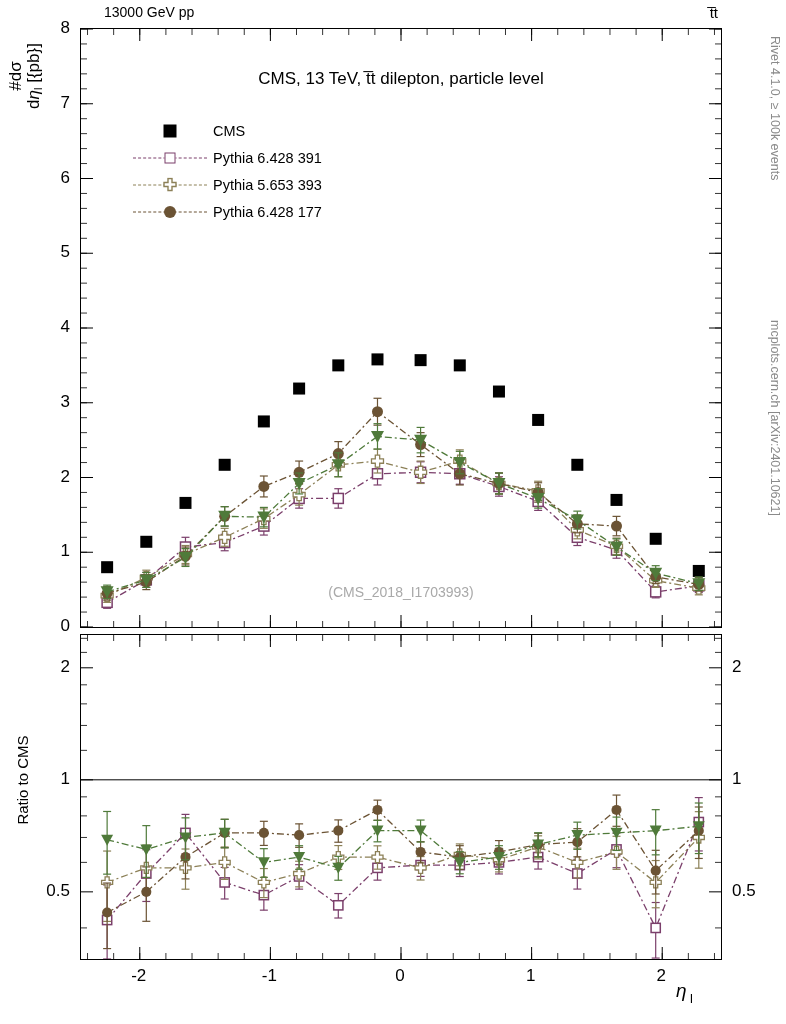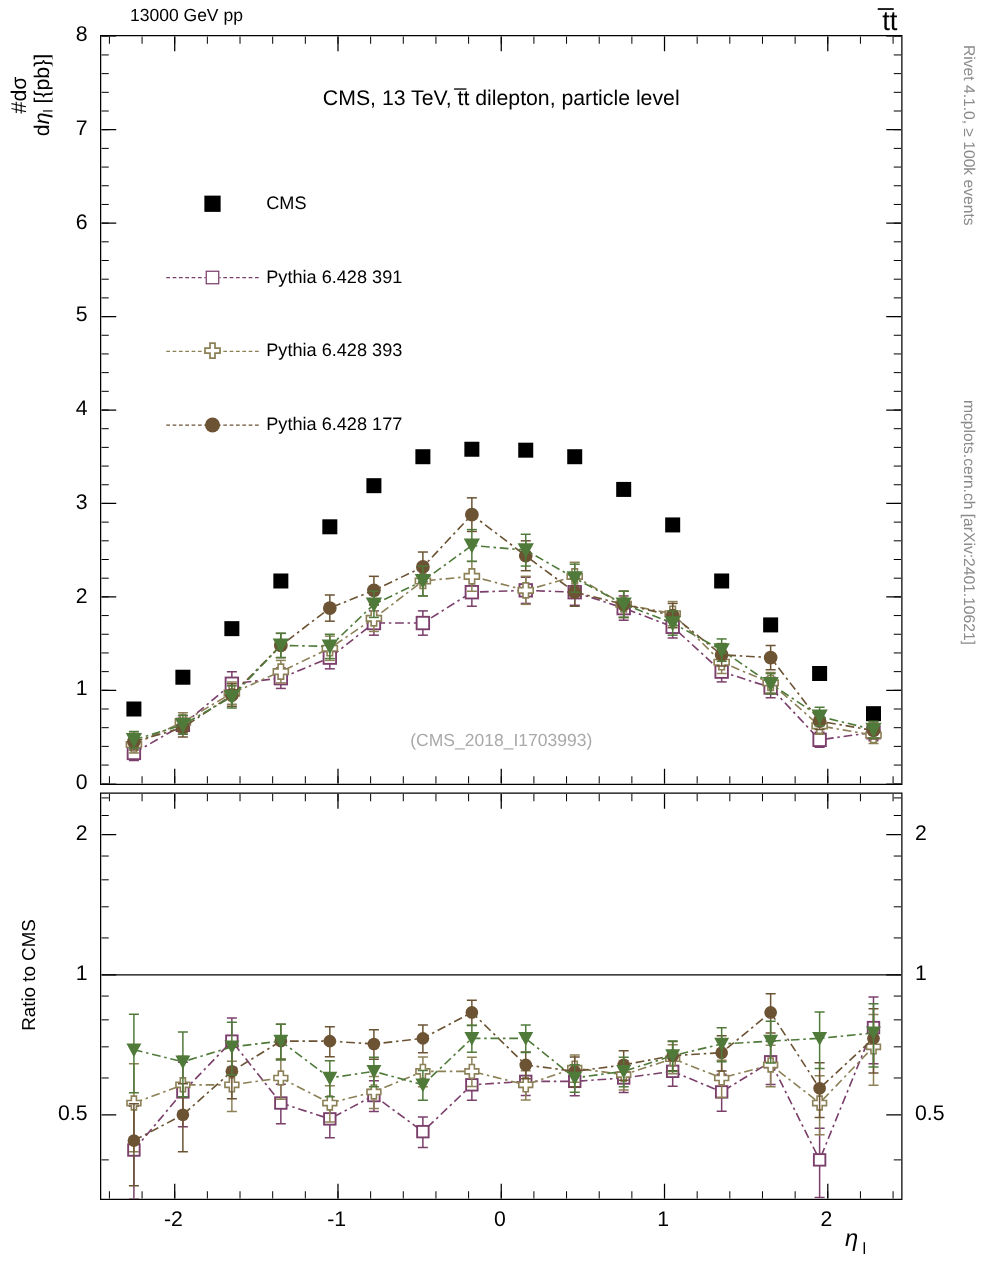--- a/index.html
+++ b/index.html
@@ -21,21 +21,21 @@
   }
   .abs { position: absolute; }
 
   
   .hdr-left {
     left: 104px; top: 4px;
     font-size: 14px;
   }
   .hdr-right {
     right: 68px; top: 4px;
-    font-size: 22px;
+    font-size: 15px;
   }
 
   
   .vcap {
     writing-mode: vertical-rl;
     text-orientation: mixed;
     font-size: 12.5px;
     color: #8a8a8a;
     white-space: nowrap;
     letter-spacing: 0px;
@@ -96,21 +96,20 @@
   
   #legend {
     position: absolute;
     left: 52px; top: 88px;
     font-size: 14.5px;
   }
   .leg-row {
     display: flex;
     align-items: center;
     height: 27px;
-    margin-top: 32px;
   }
   .leg-sym {
     width: 74px;
     height: 20px;
     position: relative;
     flex: 0 0 74px;
   }
   .leg-txt { margin-left: 6px; white-space: nowrap; }
 
   .dashline {
@@ -693,21 +692,21 @@
         </div>
         <div class="leg-row">
           <span class="leg-sym">
             <span class="dashline" style="border-top-color:#8c8057; border-top-style:dashed;"></span>
             <span class="legmark">
               <svg width="15" height="15" viewBox="0 0 15 15">
                 <path d="M5.5 1 h4 v4 h4 v4 h-4 v4 h-4 v-4 h-4 v-4 h4 z" fill="#fff" stroke="#8c8057" stroke-width="1.4"></path>
               </svg>
             </span>
           </span>
-          <span class="leg-txt">Pythia 6.428 393</span>
+          <span class="leg-txt">Pythia 5.653 393</span>
         </div>
         <div class="leg-row">
           <span class="leg-sym">
             <span class="dashline" style="border-top-color:#6b5334; border-top-style:dashed;"></span>
             <span class="legmark m-circ-filled"></span>
           </span>
           <span class="leg-txt">Pythia 6.428 177</span>
         </div>
       </div>
     </div>

